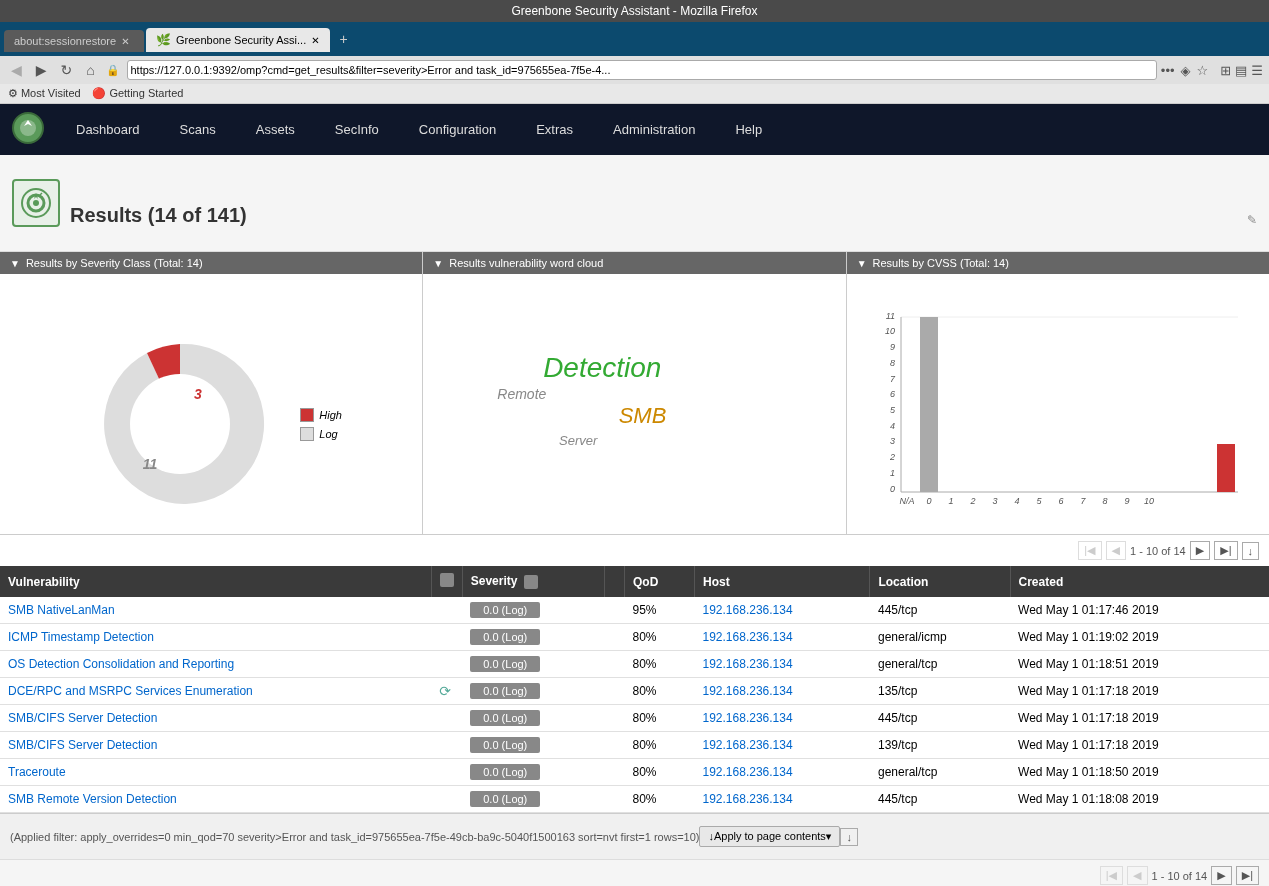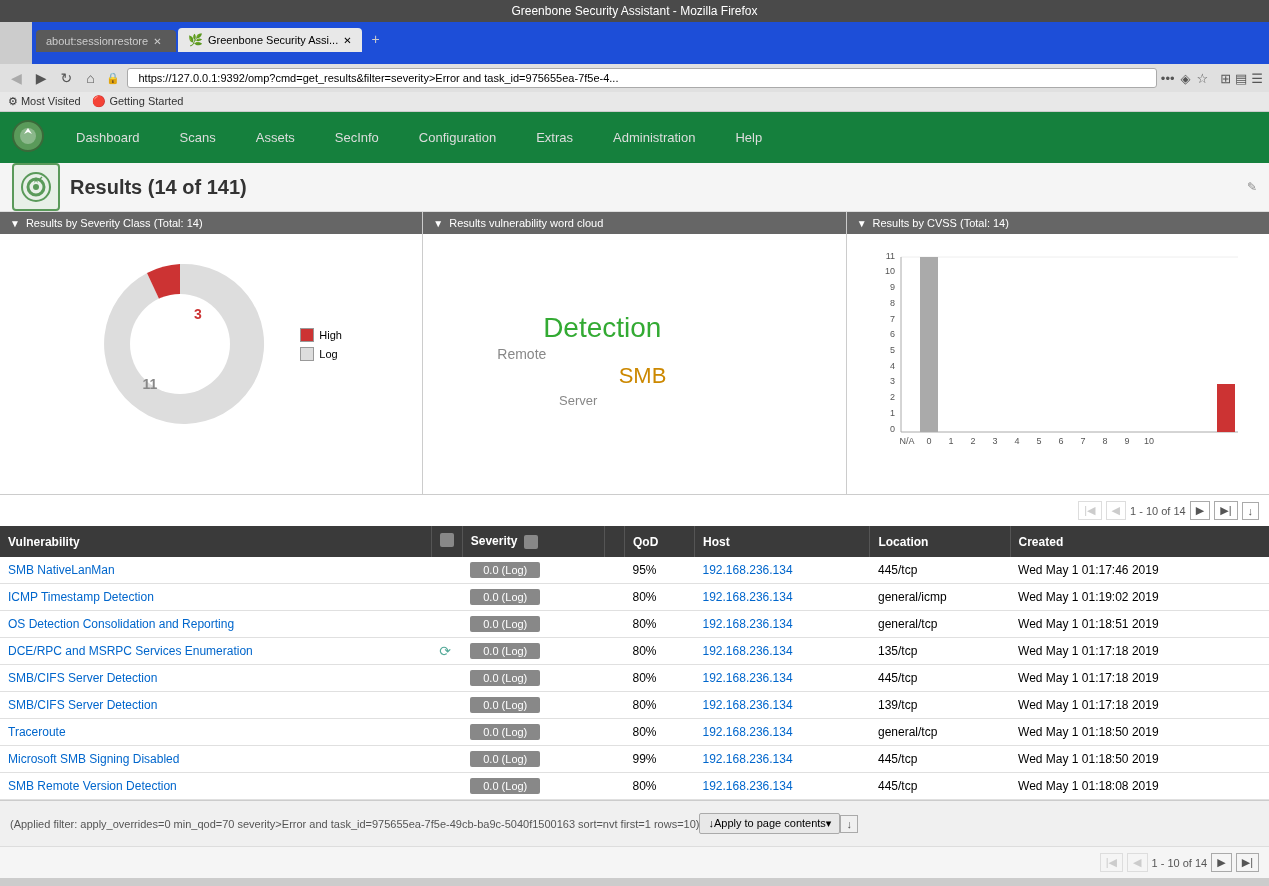--- a/index.html
+++ b/index.html
@@ -7,26 +7,25 @@
 
     
     .browser-titlebar {
       background: #4a4a4a;
       color: #fff;
       text-align: center;
       padding: 4px;
       font-size: 12px;
     }
     .browser-tabs {
-      background: #1d4ed8;
+      background: #0c4a6e;
       display: flex;
       align-items: flex-end;
-      padding: 4px 4px 12px;
+      padding: 4px 4px 4px;
       gap: 2px;
-      margin-left: 32px;
     }
     .browser-tab {
       background: #e8e8e8;
       border-radius: 4px 4px 0 0;
       padding: 5px 10px;
       font-size: 11px;
       display: flex;
       align-items: center;
       gap: 5px;
       cursor: pointer;
@@ -62,21 +61,21 @@
       font-size: 14px;
       cursor: pointer;
       padding: 2px 5px;
       color: #555;
     }
     .nav-btn.disabled { color: #aaa; cursor: default; }
     .url-bar {
       flex: 1;
       border: 1px solid #aaa;
       border-radius: 3px;
-      padding: 3px 10px;
+      padding: 3px 2px;
       font-size: 11px;
       background: #fff;
     }
     .nav-icons {
       display: flex;
       gap: 6px;
       color: #555;
       font-size: 13px;
     }
     .bookmarks-bar {
@@ -96,40 +95,40 @@
       gap: 3px;
     }
 
     
     .app-container {
       background: #fff;
     }
 
     
     .app-nav {
-      background: #15803d;
+      background: #0f172a;
       display: flex;
       align-items: center;
     }
     .app-nav .logo {
       padding: 8px 12px;
     }
     .nav-item {
       color: #ddd;
       padding: 12px 20px;
       cursor: pointer;
       font-size: 13px;
       white-space: nowrap;
     }
 
     
     .page-header {
       display: flex;
-      align-items: center;
-      padding: 0 12px;
+      align-items: flex-end;
+      padding: 24px 12px;
       border-bottom: 1px solid #ddd;
       background: #f5f5f5;
     }
     .page-header-icon {
       width: 48px; height: 48px;
       background: #e8f0e8;
       border: 2px solid #5a9a5a;
       border-radius: 4px;
       display: flex; align-items: center; justify-content: center;
       font-size: 24px;
@@ -167,23 +166,24 @@
       gap: 6px;
     }
     .chart-header .collapse-btn {
       cursor: pointer;
       font-size: 10px;
     }
     .chart-body {
       padding: 10px;
       min-height: 260px;
       display: flex;
-      align-items: flex-start;
+      align-items: flex-end;
       justify-content: center;
       background: #fff;
+      font-style: italic;
     }
 
     
     .donut-container {
       display: flex;
       align-items: center;
       gap: 20px;
     }
     .donut-legend {
       display: flex;
@@ -587,30 +587,20 @@
       <td><a class="vuln-link">Traceroute</a></td>
       <td></td>
       <td><span class="sev-badge sev-log">0.0 (Log)</span></td>
       <td></td>
       <td>80%</td>
       <td><a class="host-link">192.168.236.134</a></td>
       <td>general/tcp</td>
       <td>Wed May 1 01:18:50 2019</td>
     </tr>
           <tr>
-      <td><a class="vuln-link">Microsoft SMB Signing Disabled</a></td>
-      <td></td>
-      <td><span class="sev-badge sev-log">0.0 (Log)</span></td>
-      <td></td>
-      <td>99%</td>
-      <td><a class="host-link">192.168.236.134</a></td>
-      <td>445/tcp</td>
-      <td>Wed May 1 01:18:50 2019</td>
-    </tr>
-          <tr>
       <td><a class="vuln-link">SMB Remote Version Detection</a></td>
       <td></td>
       <td><span class="sev-badge sev-log">0.0 (Log)</span></td>
       <td></td>
       <td>80%</td>
       <td><a class="host-link">192.168.236.134</a></td>
       <td>445/tcp</td>
       <td>Wed May 1 01:18:08 2019</td>
     </tr>
         </tbody>

